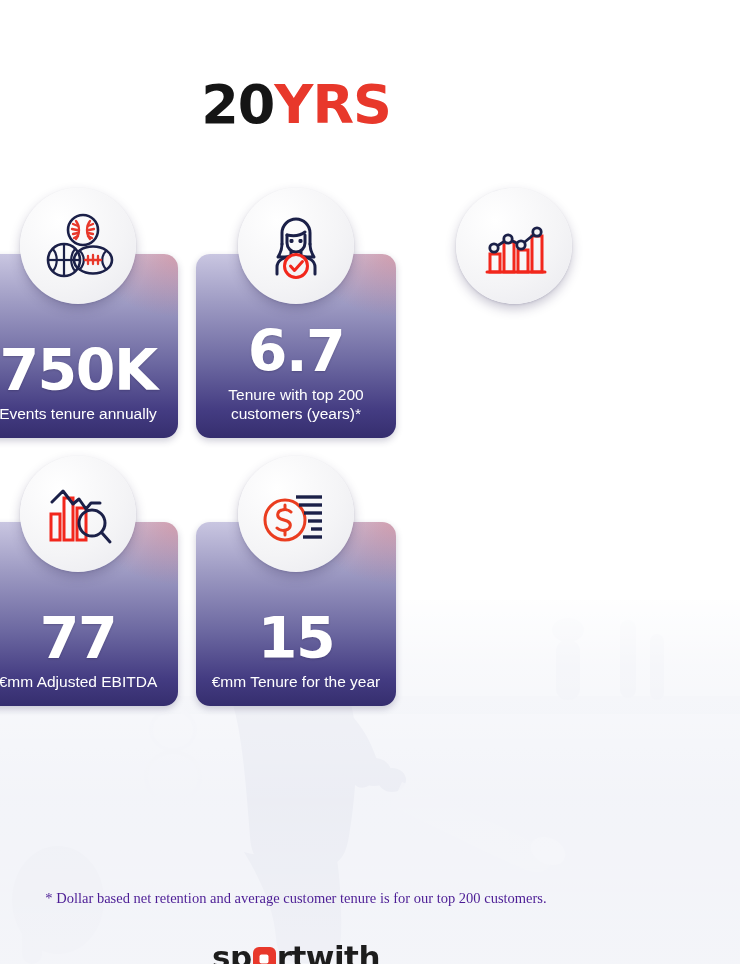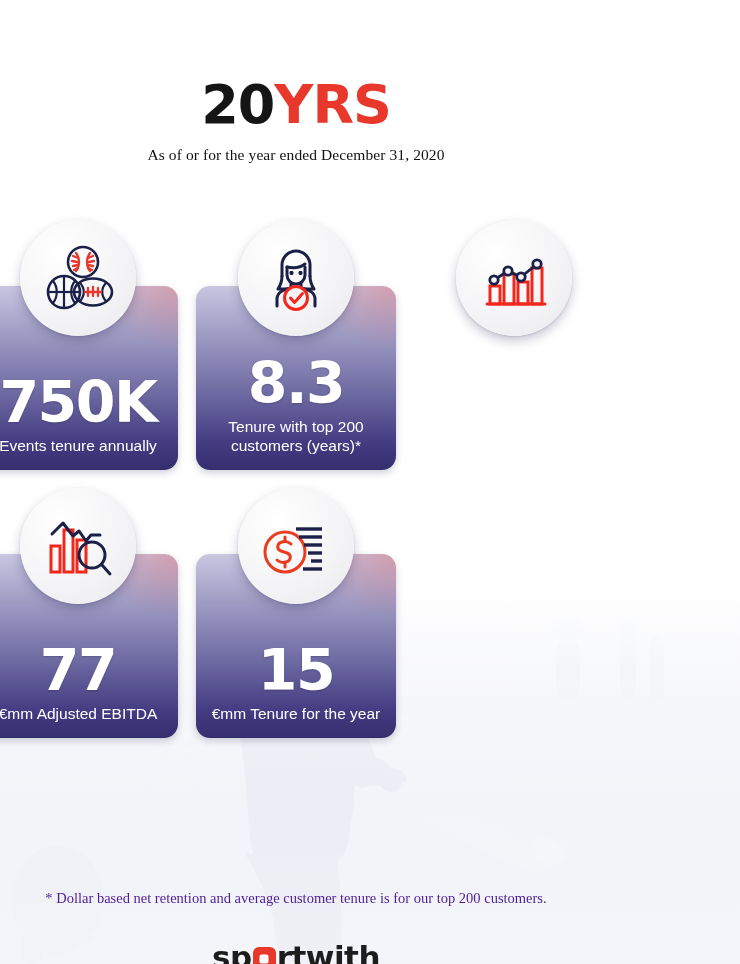--- a/index.html
+++ b/index.html
@@ -239,21 +239,20 @@
   </svg>
 </div>
 <div id="bg-veil"></div>
 
 <div id="page">
 
   <div class="header">
     <div class="wordmark">
       <span class="yrs-num">20</span><span class="yrs-txt">YRS</span>
     </div>
-    <div class="subtitle">As of or for the year ended December 31, 2020</div>
   </div>
 
   <div class="grid">
 
     <div class="card">
       <div class="icon-bubble">
         <svg width="76" height="76" viewBox="0 0 76 76" aria-hidden="true">
           <g fill="none" stroke="#1b2048" stroke-width="2.6">
             <circle cx="43" cy="22" r="15"></circle>
             <circle cx="24" cy="52" r="16"></circle>
@@ -313,21 +312,21 @@
           <g fill="#1b2048">
             <rect x="31.5" y="31" width="4" height="4" rx="1.4"></rect>
             <rect x="40.5" y="31" width="4" height="4" rx="1.4"></rect>
           </g>
 
           <circle cx="38" cy="58" r="11.5" fill="#f4f4f6" stroke="#f2271c" stroke-width="3"></circle>
           <path d="M32.5 58l4 4.5 8-9" fill="none" stroke="#f2271c" stroke-width="3" stroke-linecap="round" stroke-linejoin="round"></path>
         </svg>
       </div>
       <div class="card-body">
-        <div class="stat-value">8.3</div>
+        <div class="stat-value">6.7</div>
         <div class="stat-label">Tenure with top 200 customers (years)*</div>
       </div>
     </div>
 
     <div class="card">
       <div class="icon-bubble">
         <svg width="76" height="76" viewBox="0 0 76 76" aria-hidden="true">
 
           <g fill="none" stroke="#f2271c" stroke-width="3">
             <rect x="14" y="46" width="10" height="18"></rect>

